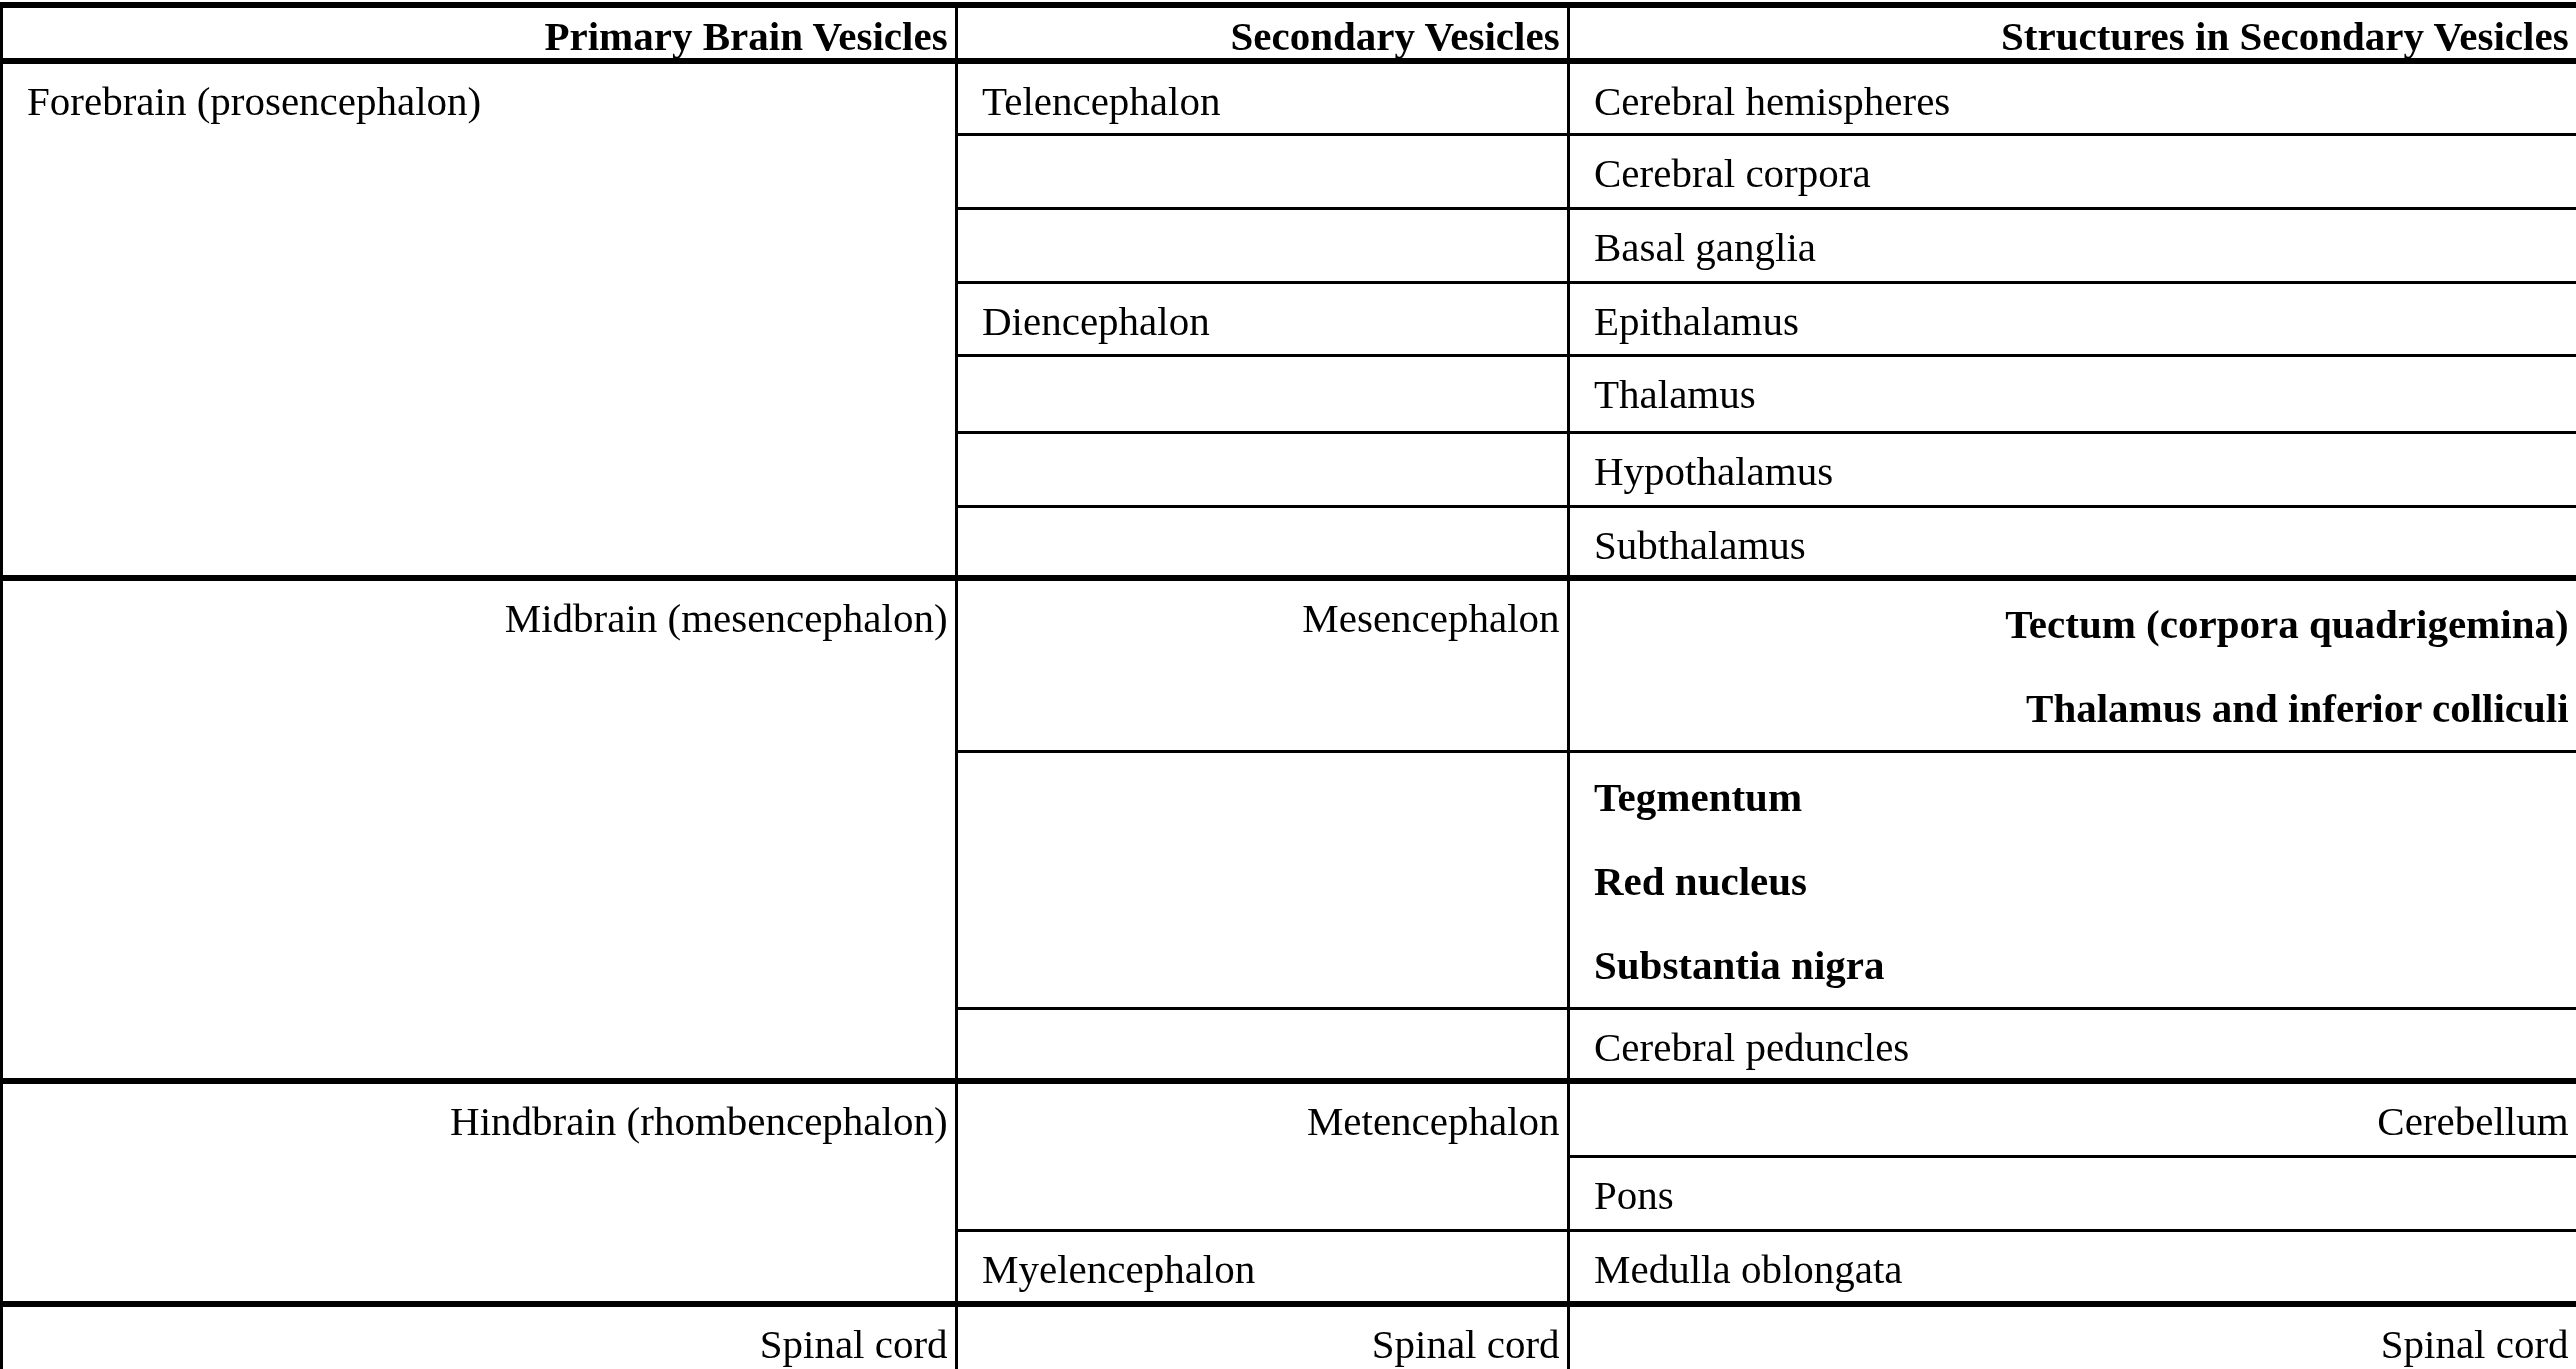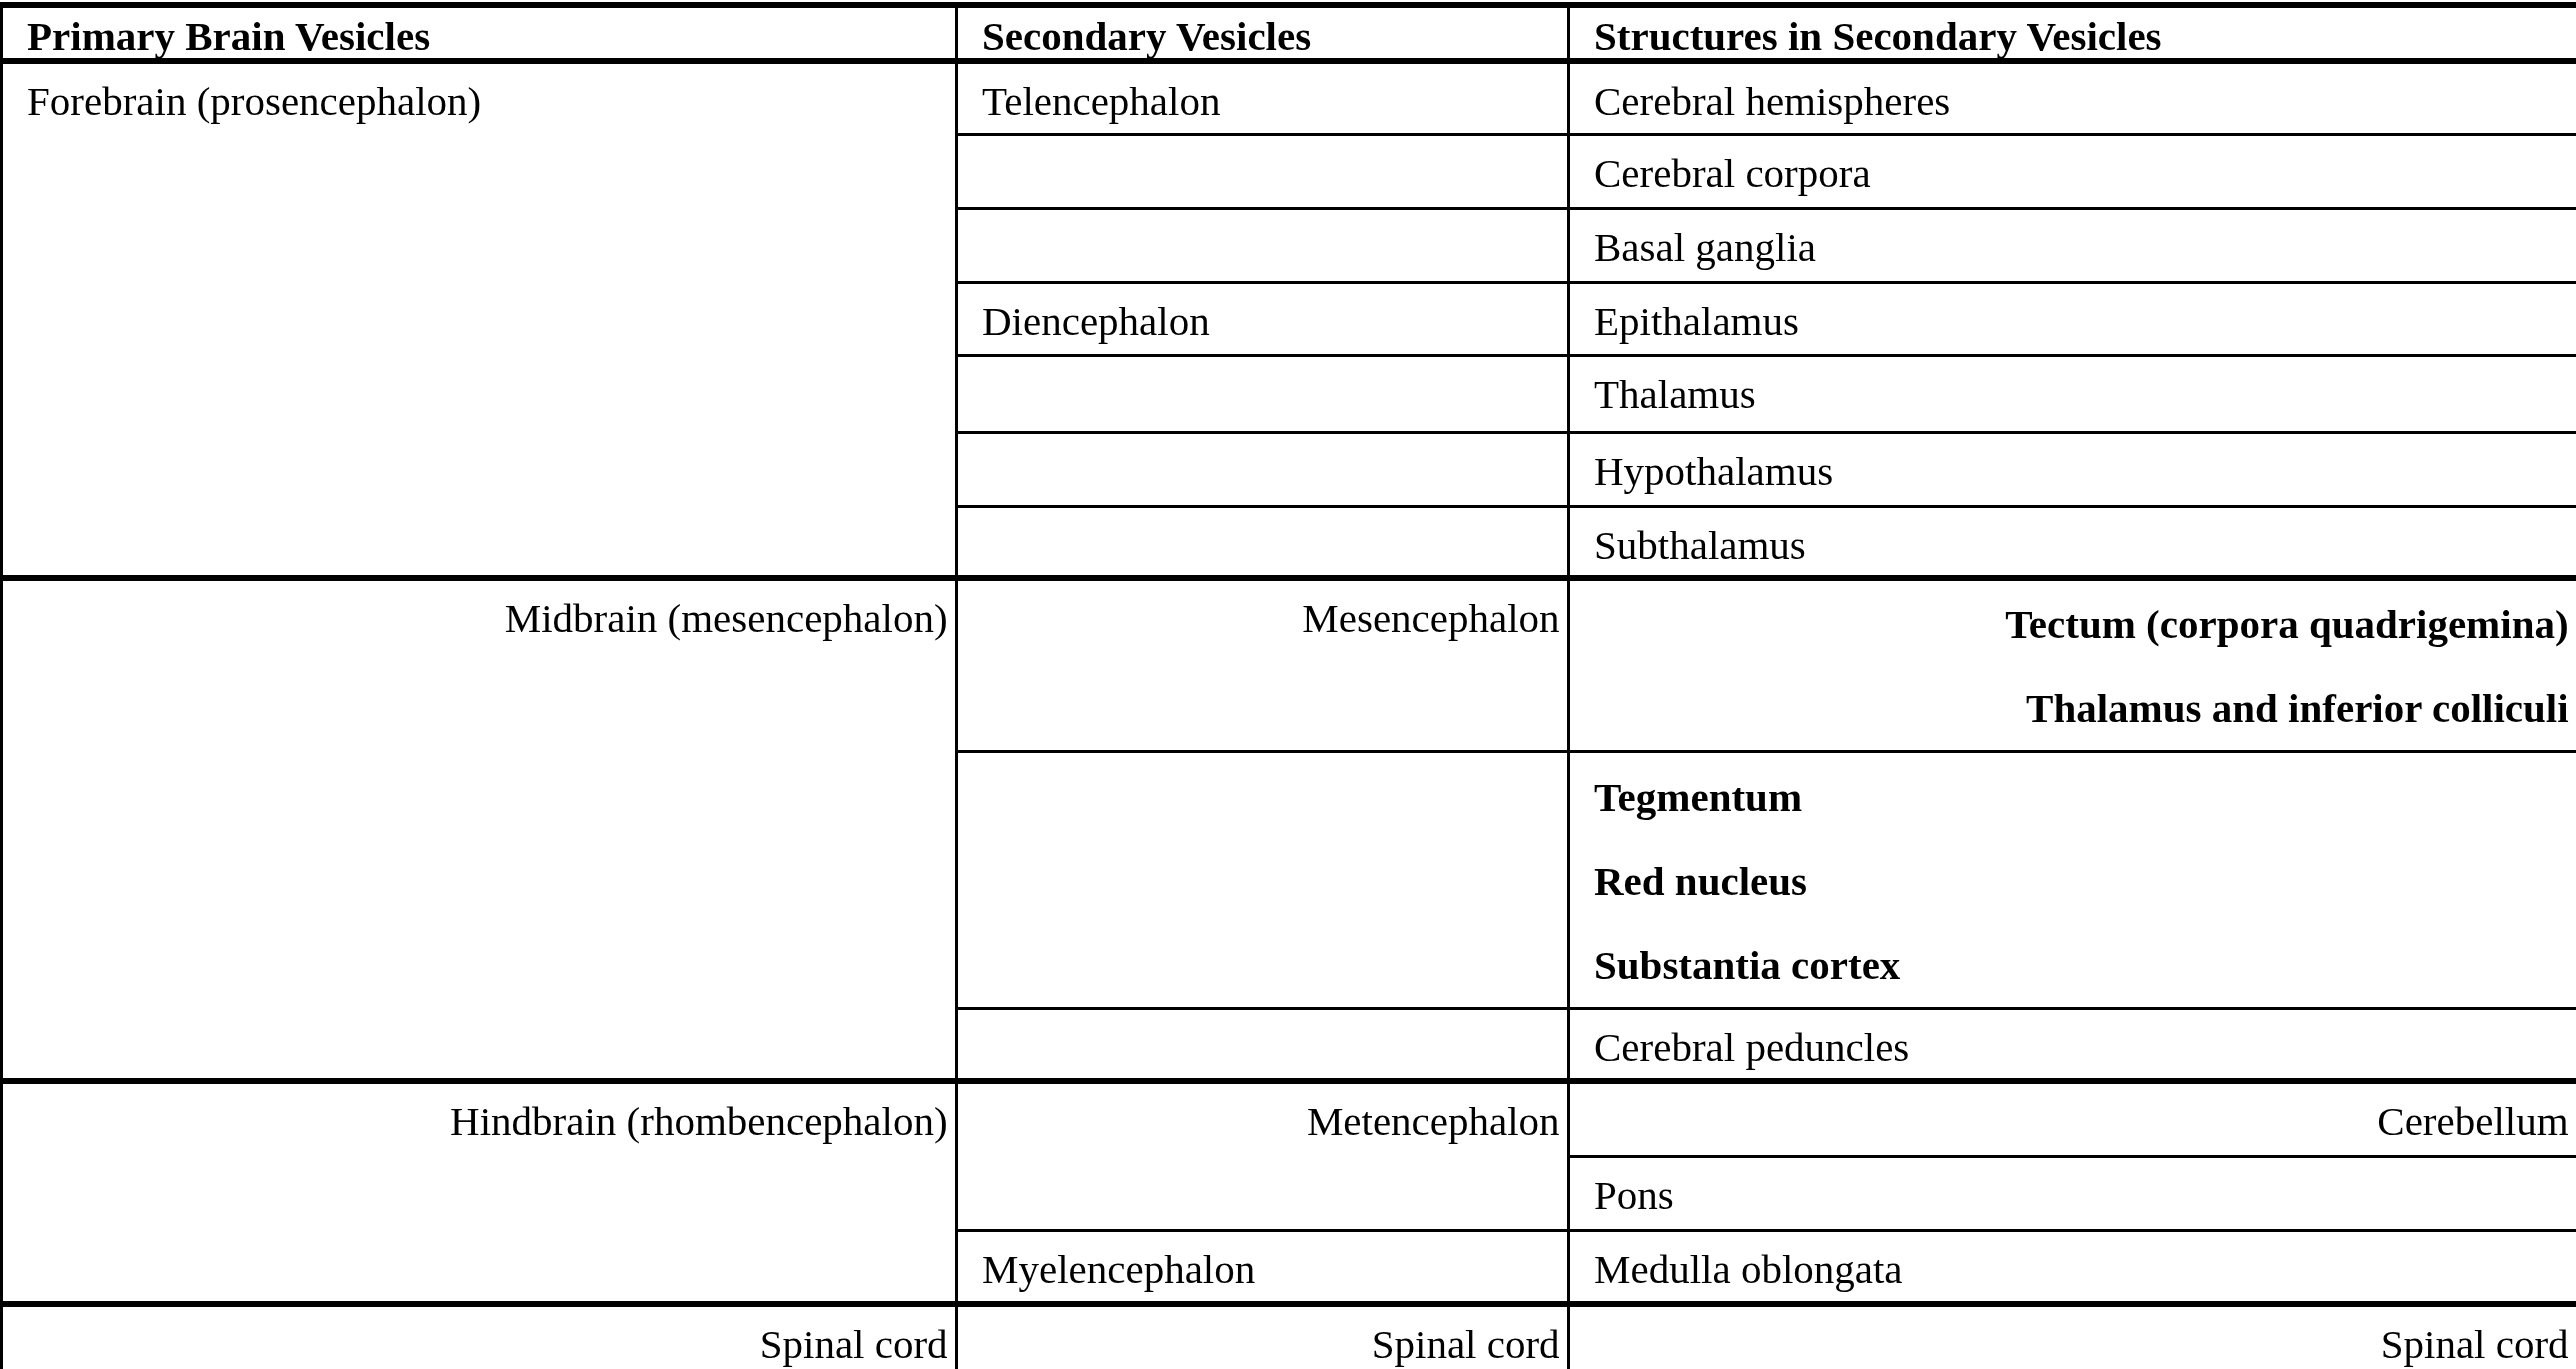--- a/index.html
+++ b/index.html
@@ -33,20 +33,21 @@
     padding: 14px 7.4px 0 24px;
     line-height: 46px;
     overflow: hidden;
     white-space: nowrap;
   }
   th {
     font-weight: bold;
     border-bottom-width: 6px;
     padding-top: 7.4px;
     line-height: 43px;
+    text-align: right;
   }
   tr.section > td {
     border-top-width: 6px;
     text-align: right;
   }
   td.multi {
     padding-top: 1.5px;
   }
   td.multi p {
     margin: 0;
@@ -106,21 +107,21 @@
       <td class="multi">
         <p>Tectum (corpora quadrigemina)</p>
         <p>Thalamus and inferior colliculi</p>
       </td>
     </tr>
     <tr style="height:250px">
       <td></td>
       <td class="multi">
         <p>Tegmentum</p>
         <p>Red nucleus</p>
-        <p>Substantia cortex</p>
+        <p>Substantia nigra</p>
       </td>
     </tr>
     <tr style="height:73px">
       <td></td>
       <td>Cerebral peduncles</td>
     </tr>
     <tr class="section" style="height:75px">
       <td rowspan="3">Hindbrain (rhombencephalon)</td>
       <td rowspan="2">Metencephalon</td>
       <td>Cerebellum</td>

